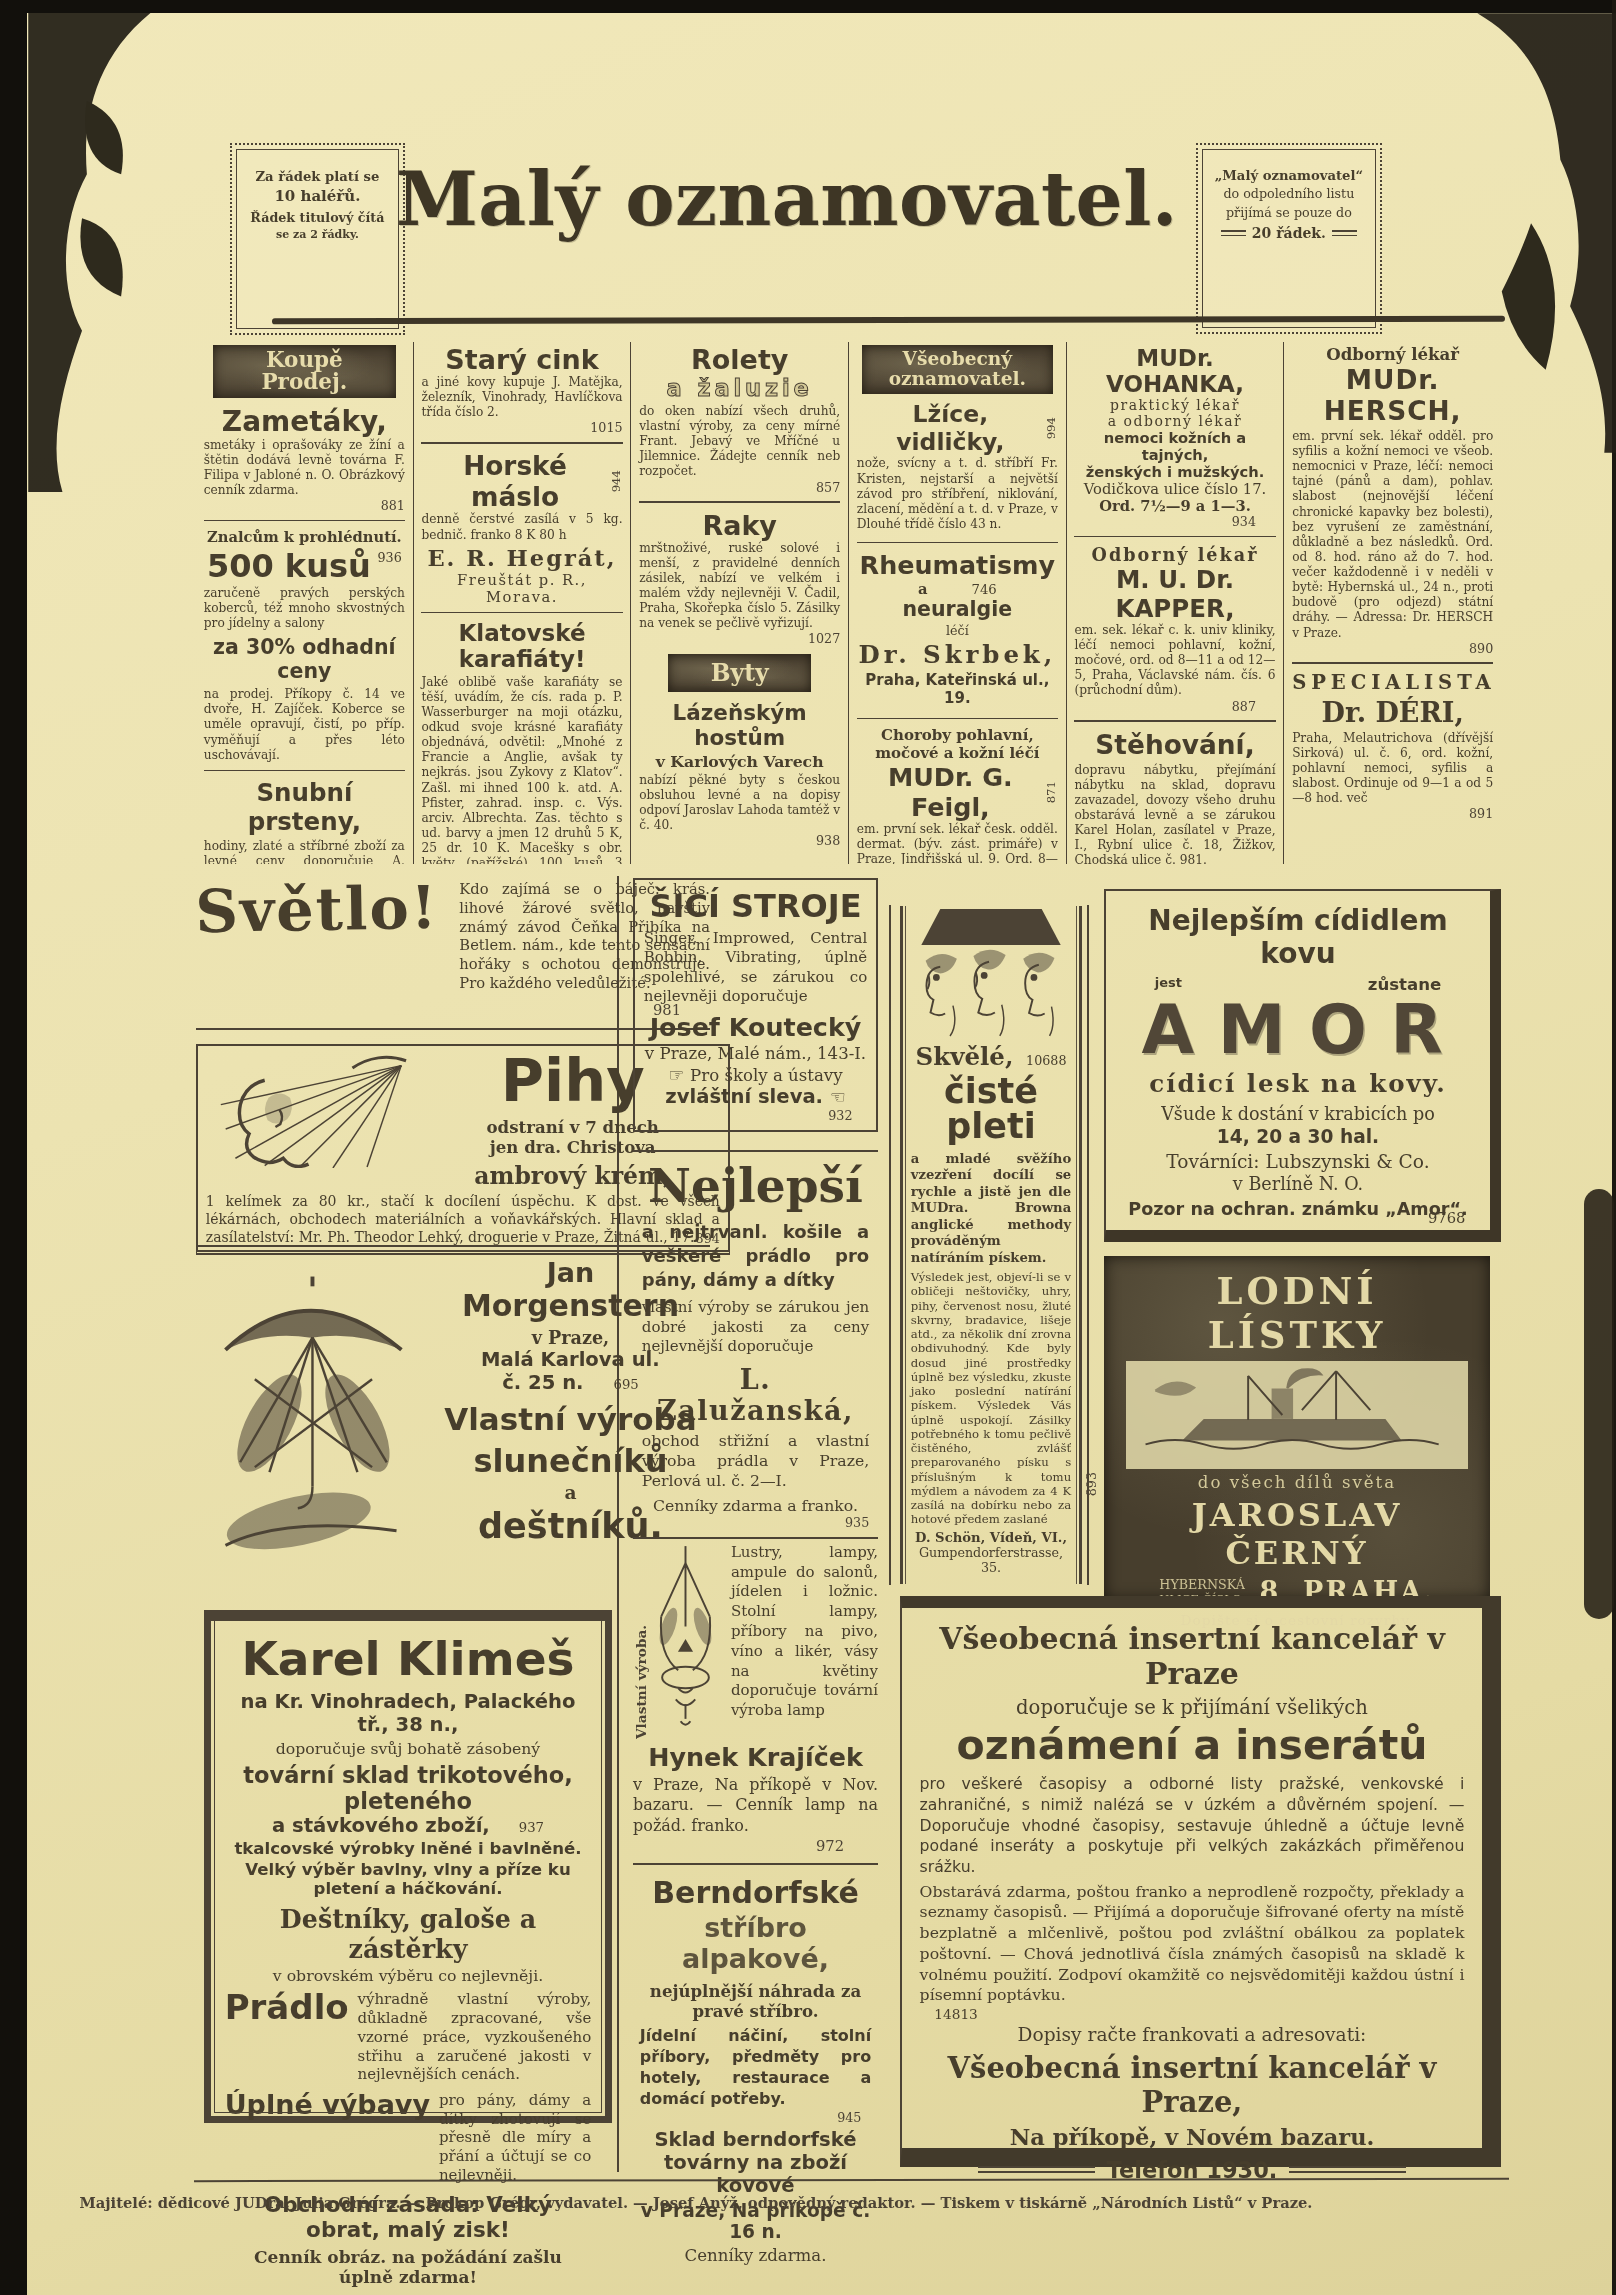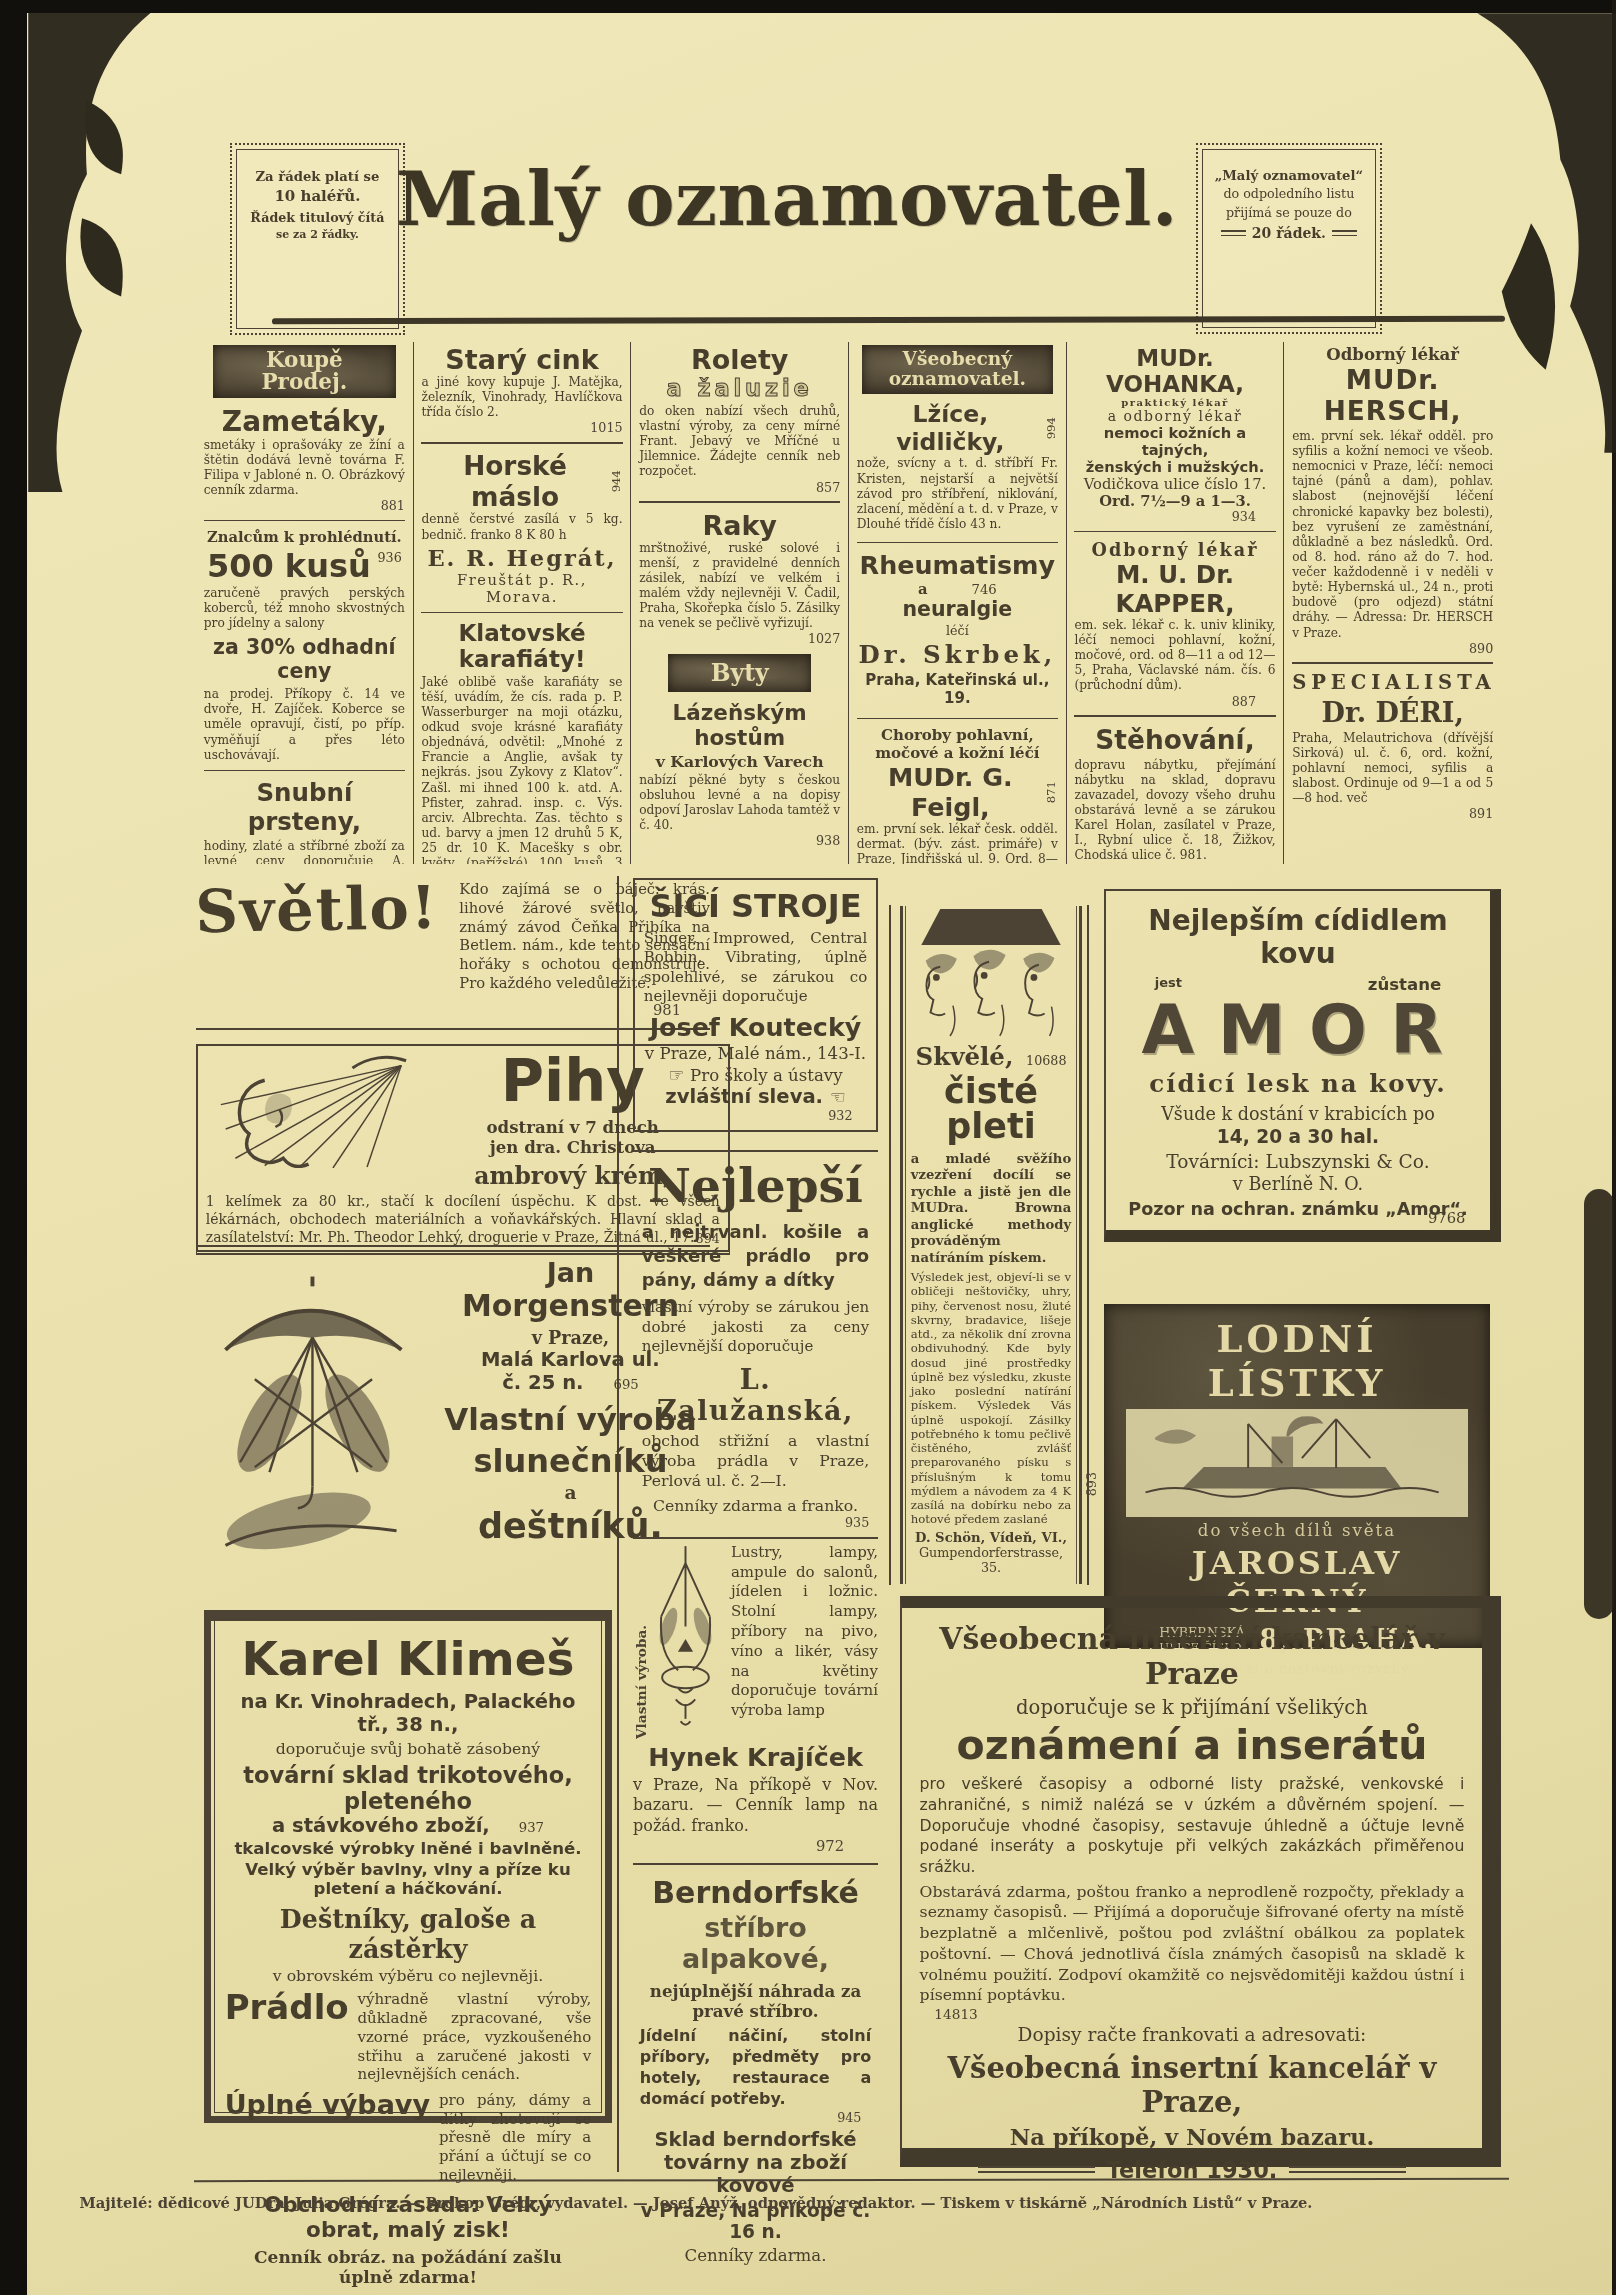--- a/index.html
+++ b/index.html
@@ -155,21 +155,21 @@
       <div class="ctr b" style="font-size:15px;margin-top:3.9px;">Choroby pohlavní, močové a kožní léčí</div>
       <div style="display:flex;align-items:center;">
         <div class="ctr b sans" style="font-size:25.4px;flex:1;">MUDr. G. Feigl,</div>
         <div class="vref">871</div>
       </div>
       <div class="body">em. první sek. lékař česk. odděl. dermat. (býv. zást. primáře) v Praze, Jindřišská ul. 9. Ord. 8—10, 12—4.</div>
     </div>
 
     <div class="tcol">
       <div class="ctr b sans" style="font-size:23px;margin-top:2.9px;">MUDr. VOHANKA,</div>
-      <div class="ctr" style="font-size:10px;letter-spacing:1.5px;font-weight:bold;">praktický lékař</div>
+      <div class="ctr" style="font-size:14px;letter-spacing:1.5px;">praktický lékař</div>
       <div class="ctr" style="font-size:14px;letter-spacing:1.5px;">a odborný lékař</div>
       <div class="ctr b sans" style="font-size:14.7px;">nemoci kožních a tajných,</div>
       <div class="ctr b sans" style="font-size:14.7px;">ženských i mužských.</div>
       <div class="ctr" style="font-size:14.7px;">Vodičkova ulice číslo 17.</div>
       <div class="ctr b" style="font-size:14.7px;">Ord. 7½—9 a 1—3.</div>
       <div class="ref" style="padding-right:19.6px;">934</div>
       <div class="mini-hr"></div>
       <div class="ctr b" style="font-size:17.6px;letter-spacing:2px;">Odborný lékař</div>
       <div class="ctr b sans" style="font-size:24.5px;">M. U. Dr. KAPPER,</div>
       <div class="body">em. sek. lékař c. k. univ kliniky, léčí nemoci pohlavní, kožní, močové, ord. od 8—11 a od 12—5, Praha, Václavské nám. čís. 6 (průchodní dům).</div>
@@ -402,21 +402,21 @@
     <div style="font-size:18.6px;margin-top:3.9px;">Továrníci: Lubszynski &amp; Co.</div>
     <div style="font-size:17.6px;margin-top:2px;">v Berlíně N. O.</div>
     <div class="b sans" style="font-size:17.6px;margin-top:4.9px;">Pozor na ochran. známku „Amor“.</div>
   </div>
   <div class="abs" style="left:1428px;top:1209px;font-size:14.7px;">9768</div>
 
   <div class="abs vref" style="left:1084px;top:1472px;font-size:12.7px;">893</div>
   <div class="abs" style="left:1104px;top:1256px;width:386px;height:344px;background:
        radial-gradient(ellipse at 30% 20%,rgba(236,227,177,.14),transparent 55%),
        radial-gradient(ellipse at 75% 80%,rgba(236,227,177,.10),transparent 50%),#473e2d;
-       box-shadow:inset 0 0 14.7px rgba(14,11,6,.8);padding:12.7px 16.6px;box-sizing:border-box;text-align:center;color:#e3d8a6;margin-top:48px;">
+       box-shadow:inset 0 0 14.7px rgba(14,11,6,.8);padding:12.7px 16.6px;box-sizing:border-box;text-align:center;color:#e3d8a6;">
     <div class="b" style="font-size:37px;letter-spacing:3.9px;">LODNÍ LÍSTKY</div>
     <svg width="342" height="108" viewBox="0 0 700 220" style="display:block;margin:3.9px auto 0;background:rgba(236,227,177,.82);">
       <g stroke="#4c4335" fill="none" stroke-width="4">
         <path d="M40,170 q60,-18 120,0 q60,18 120,0 q60,-18 120,0 q60,18 120,0 q60,-18 120,0"></path>
         <path d="M120,160 L560,160 L530,120 L160,120 Z" fill="#4c4335" opacity=".7"></path>
         <line x1="250" y1="120" x2="250" y2="30"></line>
           <line x1="430" y1="120" x2="430" y2="20"></line>
         <path d="M250,30 L320,110 M430,20 L500,100 M430,20 L360,100"></path>
         <path d="M300,118 l0,-60 l40,0 l0,60" fill="#4c4335" opacity=".5"></path>
         <path d="M330,55 q30,-30 70,-28 q-10,-14 -40,-10 q-26,6 -30,38" fill="#4c4335" opacity=".6"></path>

